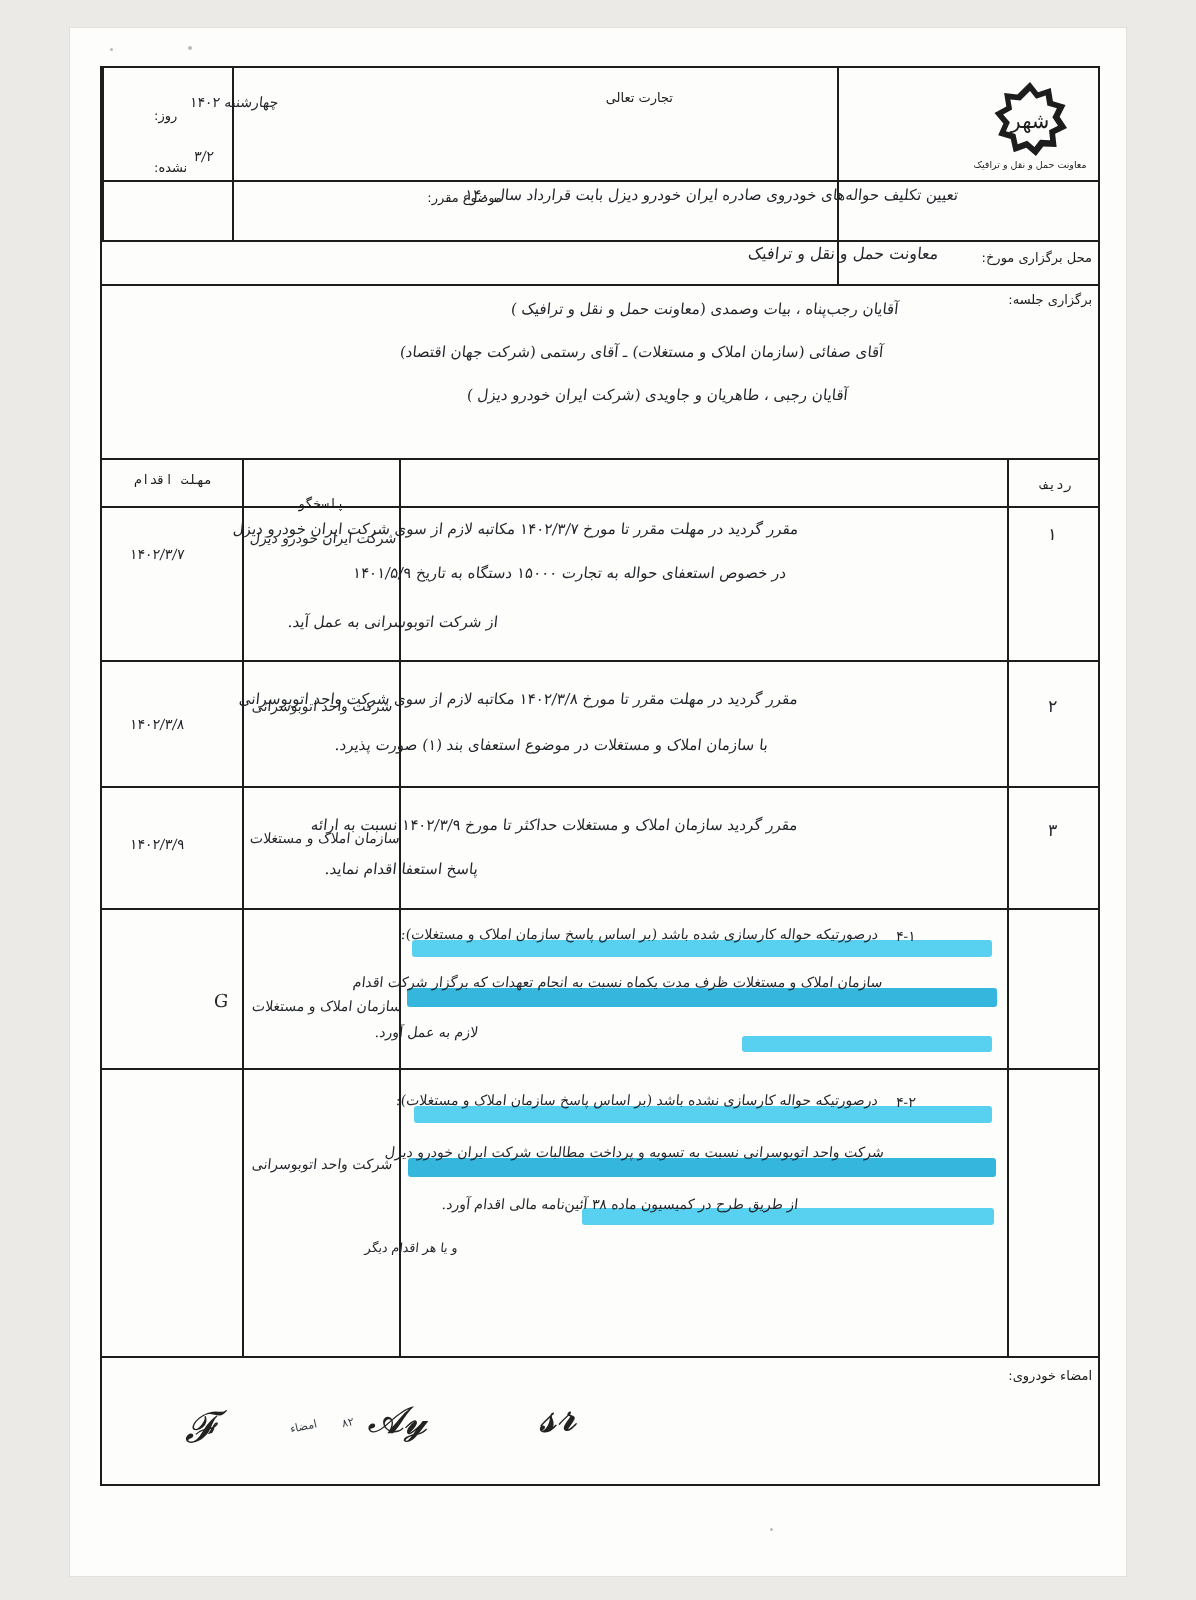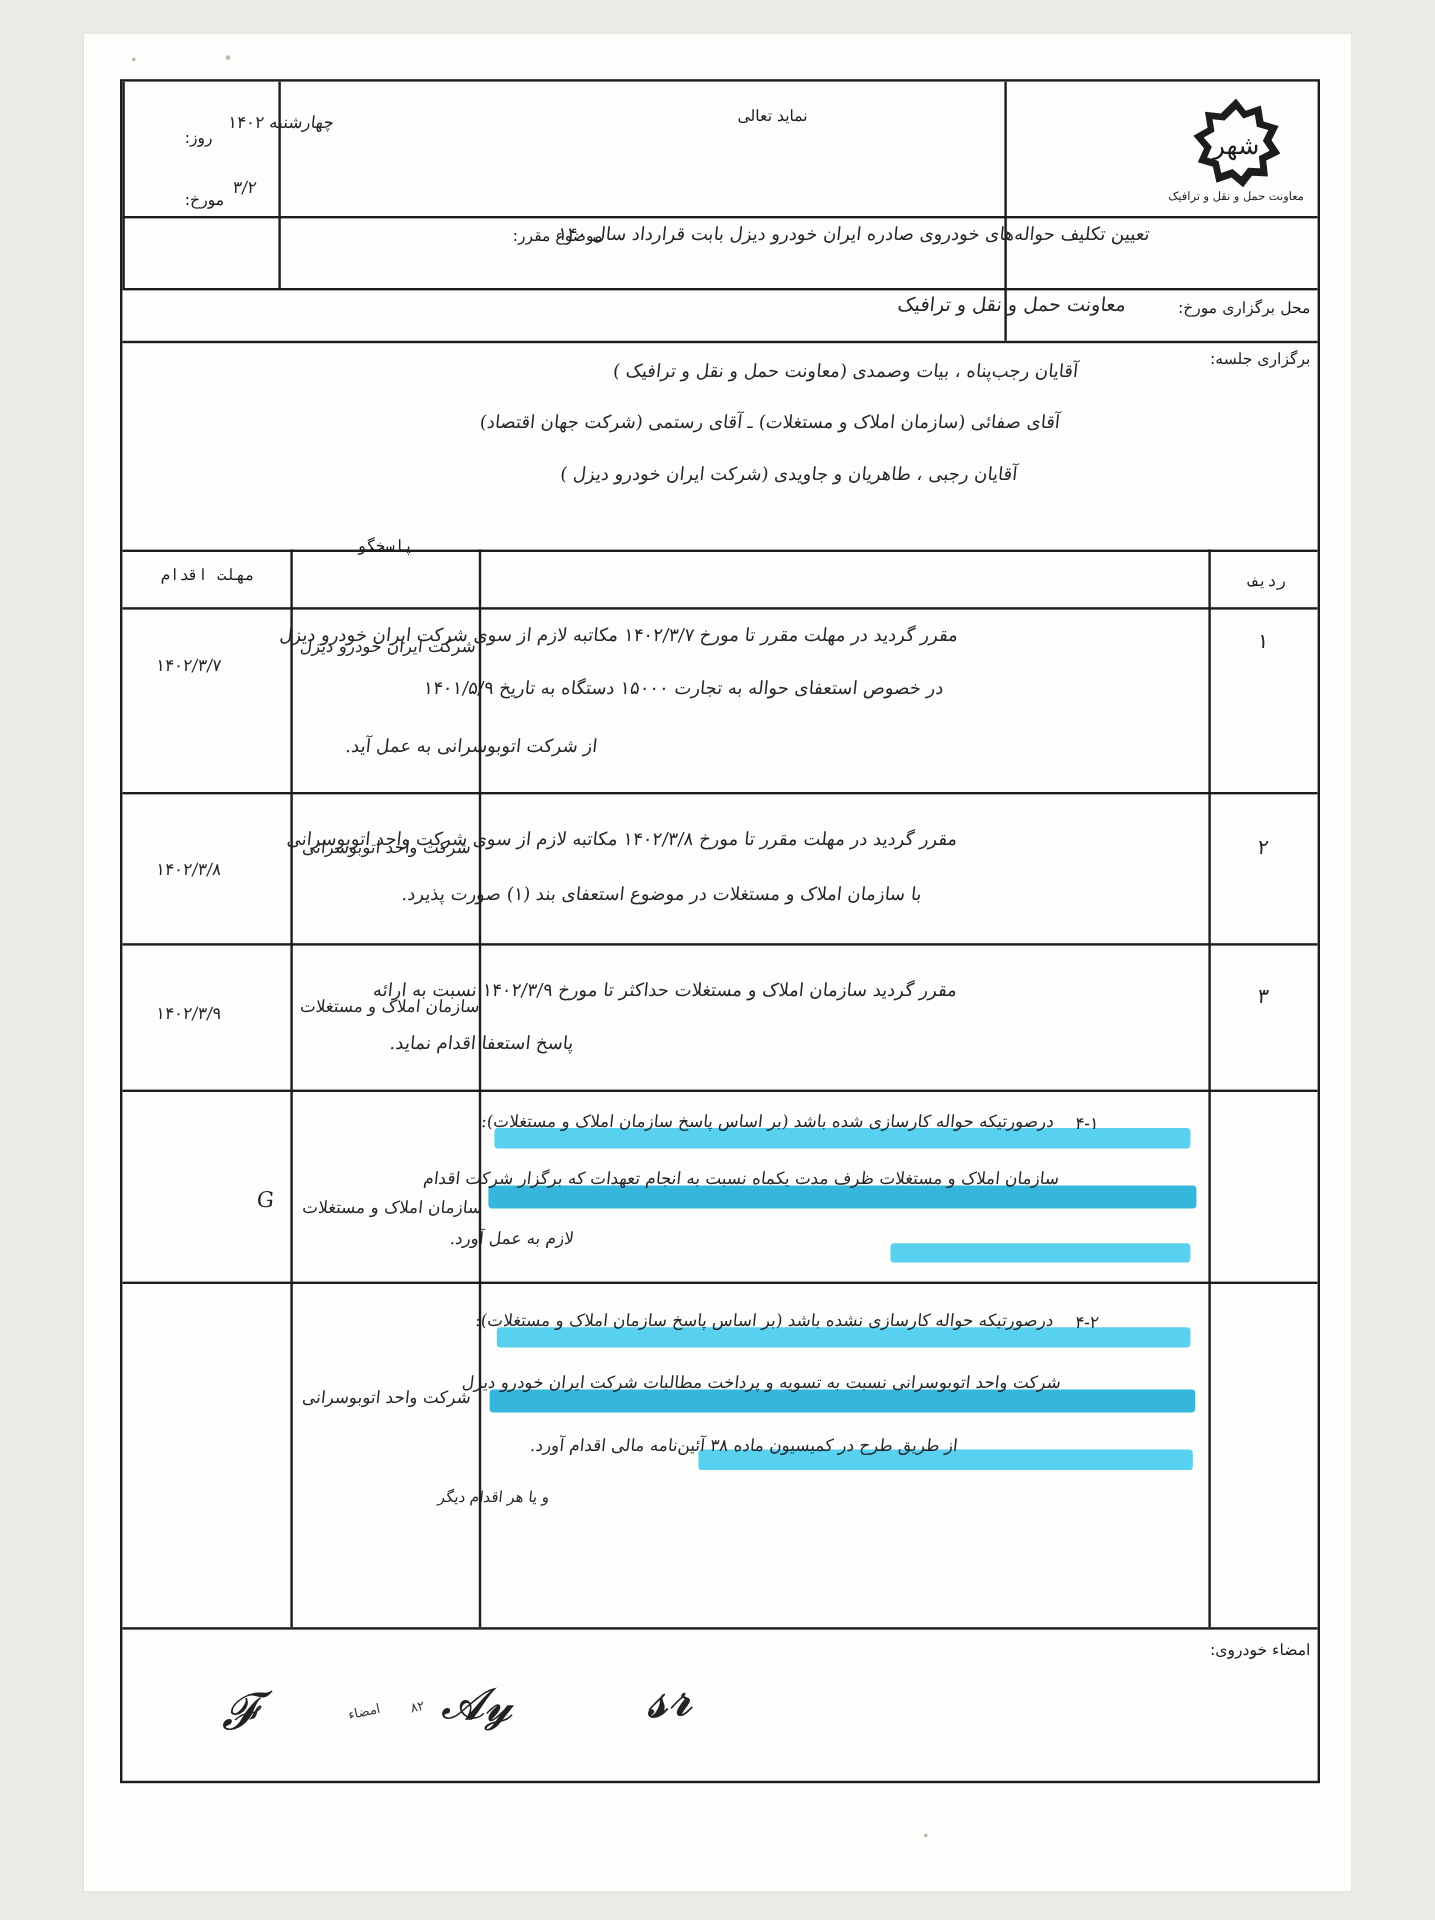--- a/index.html
+++ b/index.html
@@ -123,25 +123,25 @@
 
     <div class="logo-wrap" style="right:8px;top:14px;width:120px;">
       <div class="logo">
         <div class="star"></div>
         <div class="inner"></div>
         <div class="glyph">شهر</div>
       </div>
       <div class="logo-sub">معاونت حمل و نقل و ترافیک</div>
     </div>
 
-    <div class="lbl" style="position:absolute;right:425px;top:22px;">نماید تعالی</div>
+    <div class="lbl" style="position:absolute;right:425px;top:22px;">تجارت تعالی</div>
 
     <div class="lbl" style="position:absolute;left:52px;top:40px;">روز:</div>
     <div class="hw sm" style="position:absolute;left:88px;top:26px;">چهارشنبه ۱۴۰۲</div>
-    <div class="lbl" style="position:absolute;left:52px;top:92px;">مورخ:</div>
+    <div class="lbl" style="position:absolute;left:52px;top:92px;">نشده:</div>
     <div class="hw sm" style="position:absolute;left:92px;top:80px;">۳/۲</div>
 
     <div class="lbl" style="position:absolute;right:596px;top:122px;">موضوع مقرر:</div>
     <div class="hw" style="position:absolute;right:140px;top:118px;font-size:15px;">تعیین تکلیف حواله‌های خودروی صادره ایران خودرو دیزل بابت قرارداد سال ۱۴۰</div>
 
     <div class="lbl" style="position:absolute;right:6px;top:182px;">محل برگزاری مورخ:</div>
     <div class="hw" style="position:absolute;right:160px;top:176px;font-size:16px;">معاونت حمل و نقل و ترافیک</div>
 
     <div class="lbl" style="position:absolute;right:6px;top:224px;">برگزاری جلسه:</div>
     <div class="hw" style="position:absolute;right:200px;top:232px;font-size:15px;">آقایان رجب‌پناه ، بیات وصمدی (معاونت حمل و نقل و ترافیک )</div>
@@ -154,21 +154,21 @@
 
     <div class="hline" style="top:438px;"></div>
 
     <div class="hline" style="top:592px;"></div>
     <div class="hline" style="top:718px;"></div>
     <div class="hline" style="top:840px;"></div>
     <div class="hline" style="top:1000px;"></div>
     <div class="hline" style="top:1288px;"></div>
 
     <div class="lbl center" style="position:absolute;left:912px;top:409px;width:84px;">ردیف</div>
-    <div class="lbl center" style="position:absolute;left:143px;top:380px;width:152px;">پاسخگو</div>
+    <div class="lbl center" style="position:absolute;left:143px;top:428px;width:152px;">پاسخگو</div>
     <div class="lbl center" style="position:absolute;left:4px;top:404px;width:134px;">مهلت اقدام</div>
 
     <div>
       <div class="hw" style="position:absolute;left:946px;top:456px;">۱</div>
       <div class="hw" style="position:absolute;right:300px;top:452px;font-size:15px;">مقرر گردید در مهلت مقرر تا مورخ ۱۴۰۲/۳/۷ مکاتبه لازم از سوی شرکت ایران خودرو دیزل</div>
       <div class="hw" style="position:absolute;right:312px;top:496px;font-size:15px;">در خصوص استعفای حواله به تجارت   ۱۵۰۰۰ دستگاه  به تاریخ ۱۴۰۱/۵/۹</div>
       <div class="hw" style="position:absolute;right:600px;top:545px;font-size:15px;">از شرکت اتوبوسرانی به عمل آید.</div>
       <div class="hw sm" style="position:absolute;left:148px;top:462px;">شرکت ایران خودرو دیزل</div>
       <div class="hw sm" style="position:absolute;left:28px;top:478px;">۱۴۰۲/۳/۷</div>
     </div>

